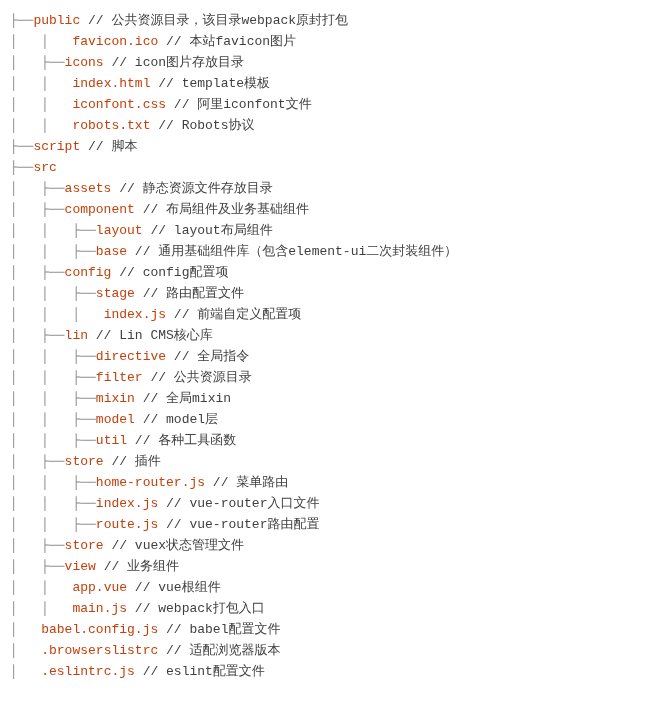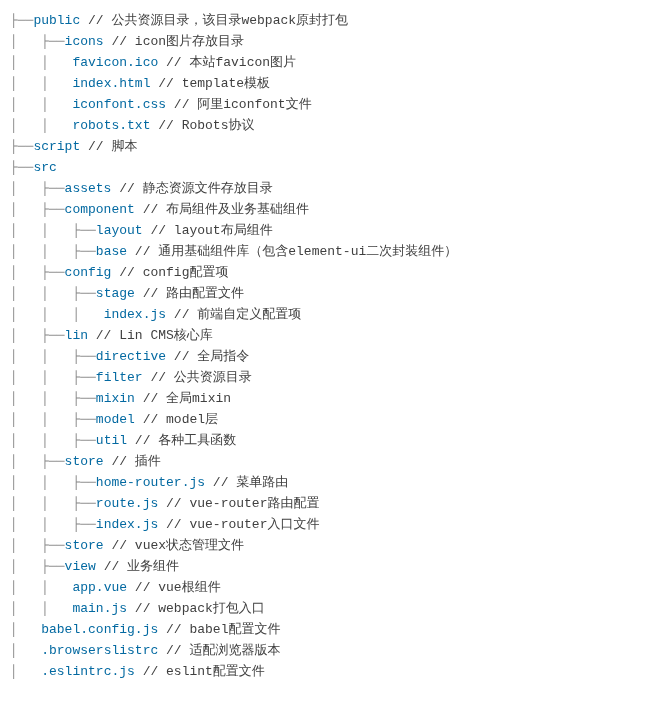--- a/index.html
+++ b/index.html
@@ -15,55 +15,55 @@
       position: relative;
     }
     .tree-line {
       white-space: pre;
       color: #666;
     }
     .tree-pipe {
       color: #888;
     }
     .name {
-      color: #0369a1;
+      color: #c2410c;
     }
     .comment {
       color: #404040;
     }
   </style>
 </head>
 <body>
 
 <div id="tree">
     <div class="tree-line"><span class="tree-pipe">├──</span><span class="name">public</span><span class="comment"> // 公共资源目录，该目录webpack原封打包</span></div>
+    <div class="tree-line"><span class="tree-pipe">│   │   </span><span class="name">favicon.ico</span><span class="comment"> // 本站favicon图片</span></div>
     <div class="tree-line"><span class="tree-pipe">│   ├──</span><span class="name">icons</span><span class="comment"> // icon图片存放目录</span></div>
-    <div class="tree-line"><span class="tree-pipe">│   │   </span><span class="name">favicon.ico</span><span class="comment"> // 本站favicon图片</span></div>
     <div class="tree-line"><span class="tree-pipe">│   │   </span><span class="name">index.html</span><span class="comment"> // template模板</span></div>
     <div class="tree-line"><span class="tree-pipe">│   │   </span><span class="name">iconfont.css</span><span class="comment"> // 阿里iconfont文件</span></div>
     <div class="tree-line"><span class="tree-pipe">│   │   </span><span class="name">robots.txt</span><span class="comment"> // Robots协议</span></div>
     <div class="tree-line"><span class="tree-pipe">├──</span><span class="name">script</span><span class="comment"> // 脚本</span></div>
     <div class="tree-line"><span class="tree-pipe">├──</span><span class="name">src</span><span class="comment"></span></div>
     <div class="tree-line"><span class="tree-pipe">│   ├──</span><span class="name">assets</span><span class="comment"> // 静态资源文件存放目录</span></div>
     <div class="tree-line"><span class="tree-pipe">│   ├──</span><span class="name">component</span><span class="comment"> // 布局组件及业务基础组件</span></div>
     <div class="tree-line"><span class="tree-pipe">│   │   ├──</span><span class="name">layout</span><span class="comment"> // layout布局组件</span></div>
     <div class="tree-line"><span class="tree-pipe">│   │   ├──</span><span class="name">base</span><span class="comment"> // 通用基础组件库（包含element-ui二次封装组件）</span></div>
     <div class="tree-line"><span class="tree-pipe">│   ├──</span><span class="name">config</span><span class="comment"> // config配置项</span></div>
     <div class="tree-line"><span class="tree-pipe">│   │   ├──</span><span class="name">stage</span><span class="comment"> // 路由配置文件</span></div>
     <div class="tree-line"><span class="tree-pipe">│   │   │   </span><span class="name">index.js</span><span class="comment"> // 前端自定义配置项</span></div>
     <div class="tree-line"><span class="tree-pipe">│   ├──</span><span class="name">lin</span><span class="comment"> // Lin CMS核心库</span></div>
     <div class="tree-line"><span class="tree-pipe">│   │   ├──</span><span class="name">directive</span><span class="comment"> // 全局指令</span></div>
     <div class="tree-line"><span class="tree-pipe">│   │   ├──</span><span class="name">filter</span><span class="comment"> // 公共资源目录</span></div>
     <div class="tree-line"><span class="tree-pipe">│   │   ├──</span><span class="name">mixin</span><span class="comment"> // 全局mixin</span></div>
     <div class="tree-line"><span class="tree-pipe">│   │   ├──</span><span class="name">model</span><span class="comment"> // model层</span></div>
     <div class="tree-line"><span class="tree-pipe">│   │   ├──</span><span class="name">util</span><span class="comment"> // 各种工具函数</span></div>
     <div class="tree-line"><span class="tree-pipe">│   ├──</span><span class="name">store</span><span class="comment"> // 插件</span></div>
     <div class="tree-line"><span class="tree-pipe">│   │   ├──</span><span class="name">home-router.js</span><span class="comment"> // 菜单路由</span></div>
+    <div class="tree-line"><span class="tree-pipe">│   │   ├──</span><span class="name">index.js</span><span class="comment"> // vue-router入口文件</span></div>
     <div class="tree-line"><span class="tree-pipe">│   │   ├──</span><span class="name">route.js</span><span class="comment"> // vue-router路由配置</span></div>
-    <div class="tree-line"><span class="tree-pipe">│   │   ├──</span><span class="name">index.js</span><span class="comment"> // vue-router入口文件</span></div>
     <div class="tree-line"><span class="tree-pipe">│   ├──</span><span class="name">store</span><span class="comment"> // vuex状态管理文件</span></div>
     <div class="tree-line"><span class="tree-pipe">│   ├──</span><span class="name">view</span><span class="comment"> // 业务组件</span></div>
     <div class="tree-line"><span class="tree-pipe">│   │   </span><span class="name">app.vue</span><span class="comment"> // vue根组件</span></div>
     <div class="tree-line"><span class="tree-pipe">│   │   </span><span class="name">main.js</span><span class="comment"> // webpack打包入口</span></div>
     <div class="tree-line"><span class="tree-pipe">│   </span><span class="name">babel.config.js</span><span class="comment"> // babel配置文件</span></div>
     <div class="tree-line"><span class="tree-pipe">│   </span><span class="name">.browserslistrc</span><span class="comment"> // 适配浏览器版本</span></div>
     <div class="tree-line"><span class="tree-pipe">│   </span><span class="name">.eslintrc.js</span><span class="comment"> // eslint配置文件</span></div>
   </div>
 
 </body></html>

